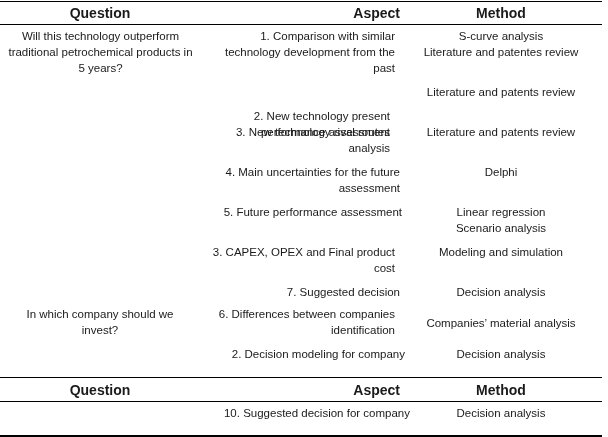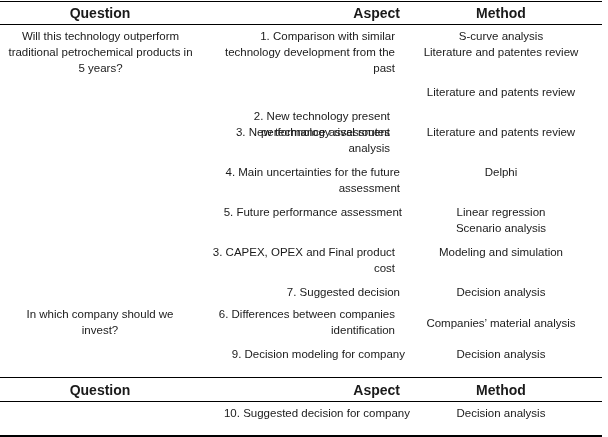--- a/index.html
+++ b/index.html
@@ -45,21 +45,21 @@
   <div class="cell c3" style="top:244px;">Modeling and simulation</div>
 
   <div class="cell c2" style="top:284px;">7. Suggested decision</div>
   <div class="cell c3" style="top:284px;">Decision analysis</div>
 
   <div class="cell c1" style="top:306px; left:15px; width:170px;text-align:center;">In which company should we invest?</div>
 
   <div class="cell c2" style="top:306px; left:205px; width:190px;">6. Differences between companies identification</div>
   <div class="cell c3" style="top:306px;margin-top:9px;">Companies’ material analysis</div>
 
-  <div class="cell c2" style="top:346px; left:195px; width:210px;">9. Decision modeling for company</div>
+  <div class="cell c2" style="top:346px; left:195px; width:210px;">2. Decision modeling for company</div>
   <div class="cell c3" style="top:346px;">Decision analysis</div>
 </div>
 
 <div>
   <div class="rule" style="top:376.5px"></div>
   <div class="cell hdr c1" style="top:382px">Question</div>
   <div class="cell hdr c2" style="top:382px">Aspect</div>
   <div class="cell hdr c3" style="top:382px">Method</div>
   <div class="rule" style="top:400.5px"></div>
 

